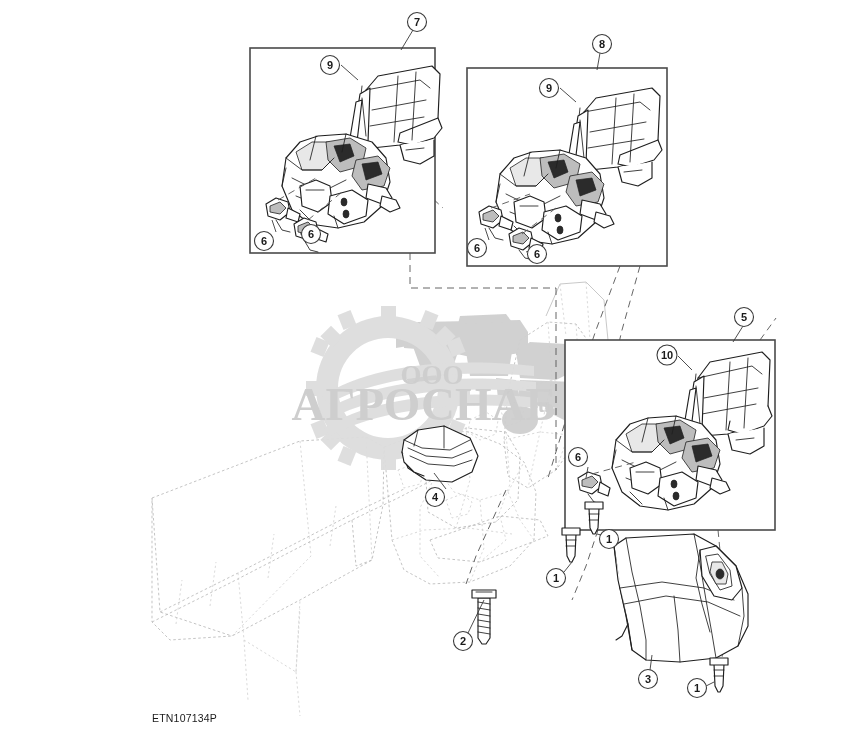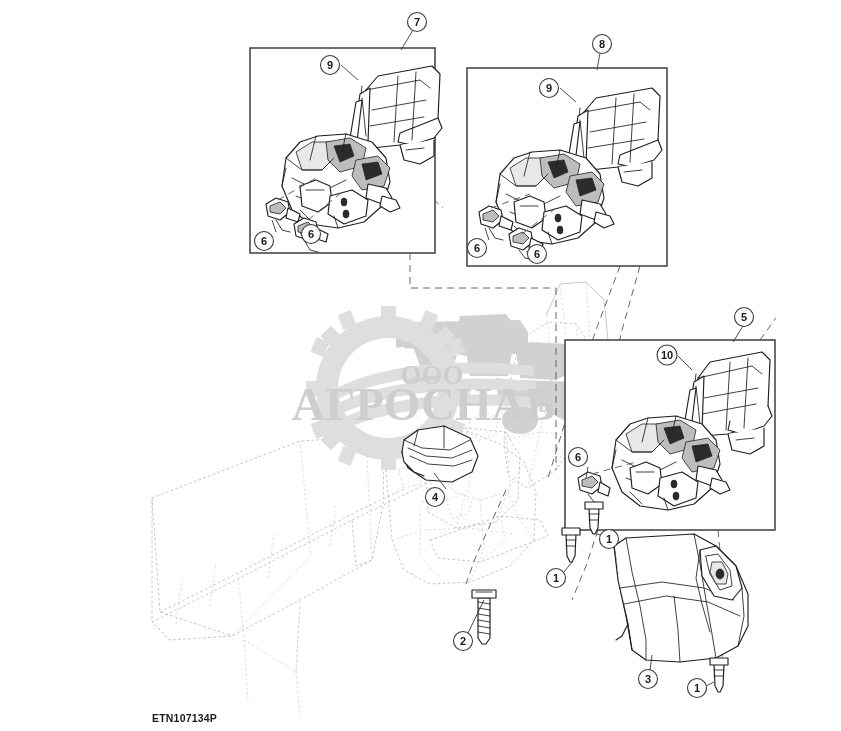--- a/index.html
+++ b/index.html
@@ -108,21 +108,21 @@
     font-family: "Liberation Serif", serif;
     font-weight: bold;
     fill: #cccccc;
   }
   #drawing-number {
     position: absolute;
     left: 152px;
     top: 712px;
     font-family: "Liberation Sans", sans-serif;
     font-size: 10.5px;
-    font-weight: bold;
+    font-weight: normal;
     color: #1a1a1a;
     letter-spacing: 0.2px;
     white-space: nowrap;
   }
 </style>
 </head>
 <body>
 
 <div id="page">
 

